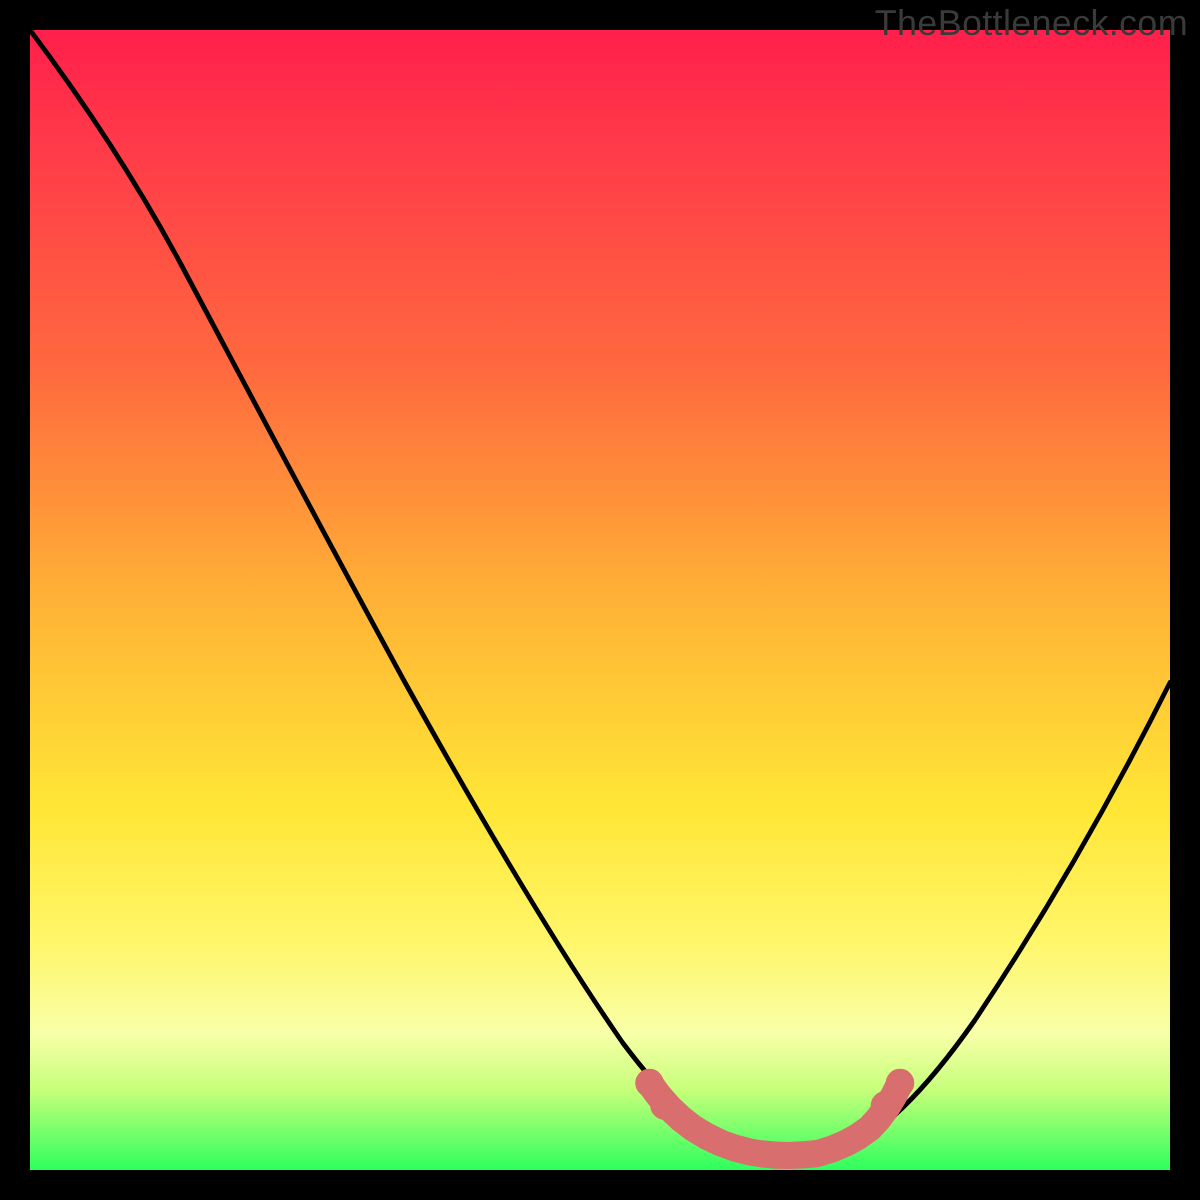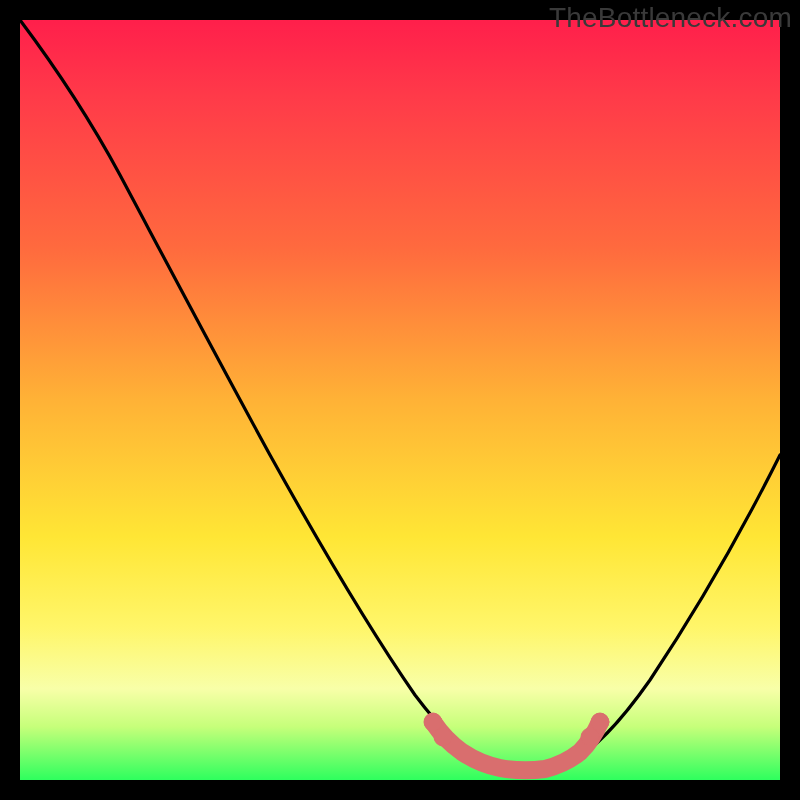--- a/index.html
+++ b/index.html
@@ -41,21 +41,21 @@
     left: 0;
     top: 0;
     width: 800px;
     height: 800px;
   }
   .watermark {
     position: absolute;
     top: 2px;
     right: 8px;
     font-family: Arial, Helvetica, sans-serif;
-    font-size: 28px;
+    font-size: 24px;
     color: #3a3a3a;
     font-weight: 500;
     letter-spacing: 0.2px;
   }
 </style>
 </head>
 <body>
 
 <div class="stage">
   <div class="gradient"></div>

